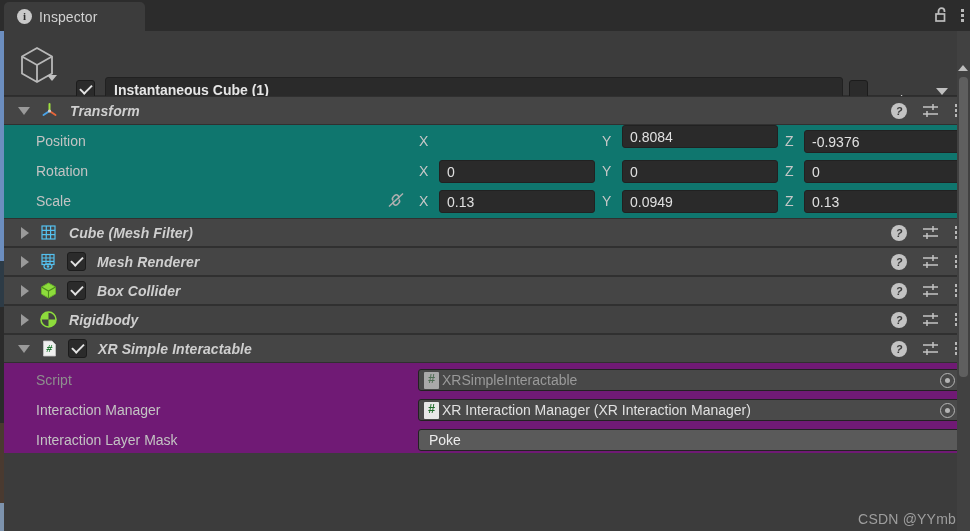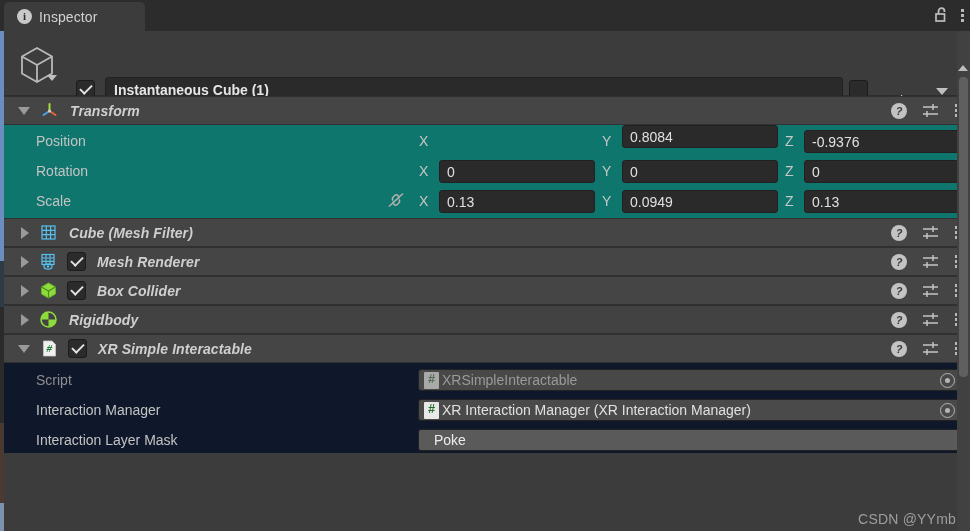--- a/index.html
+++ b/index.html
@@ -162,30 +162,30 @@
     position: absolute; height: 23px; background: #2a2a2a;
     border: 1px solid #212121; border-radius: 3px;
     display: flex; align-items: center; padding-left: 7px;
     font-size: 14px; color: #e0e0e0;
   }
   .nf-x { left: 435px; width: 156px; }
   .nf-y { left: 618px; width: 156px; }
   .nf-z { left: 800px; width: 156px; }
 
   
-  .xr-body { position: relative; height: 90px; background: #0f172a; }
+  .xr-body { position: relative; height: 90px; background: #701a75; }
   .objfield {
     position: absolute; left: 414px; height: 22px;
     border: 1px solid #222; border-radius: 3px;
     display: flex; align-items: center; padding-left: 5px;
     font-size: 14px; width: 542px;
   }
   .objfield.disabled { background: #484848; color: #9a9a9a; }
   .objfield.normal   { background: #4a4a4a; color: #e0e0e0; }
-  .objfield.mask     { background: #5a5a5a; color: #ececec; padding-left: 15px; }
+  .objfield.mask     { background: #5a5a5a; color: #ececec; padding-left: 10px; }
   .hash-badge {
     width: 15px; height: 17px; margin-right: 3px; flex: none;
     display: flex; align-items: center; justify-content: center;
     font-size: 12px; font-weight: bold; font-family: "Liberation Mono", monospace;
     background: #e8e8e8; color: #1f6b2a; border-radius: 1px;
   }
   .hash-badge.dim { background: #a9a9a9; color: #4f6d54; }
   .obj-pick {
     position: absolute; right: 4px; top: 3px; width: 15px; height: 15px;
     border: 1.7px solid #b5b5b5; border-radius: 50%;

